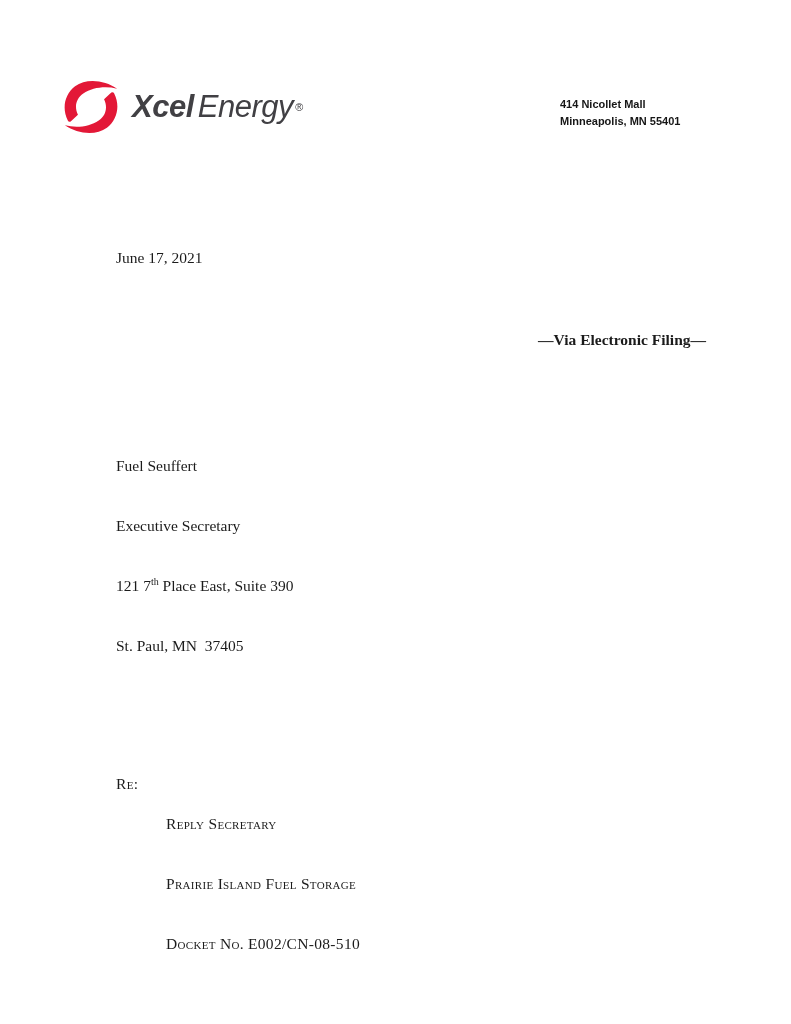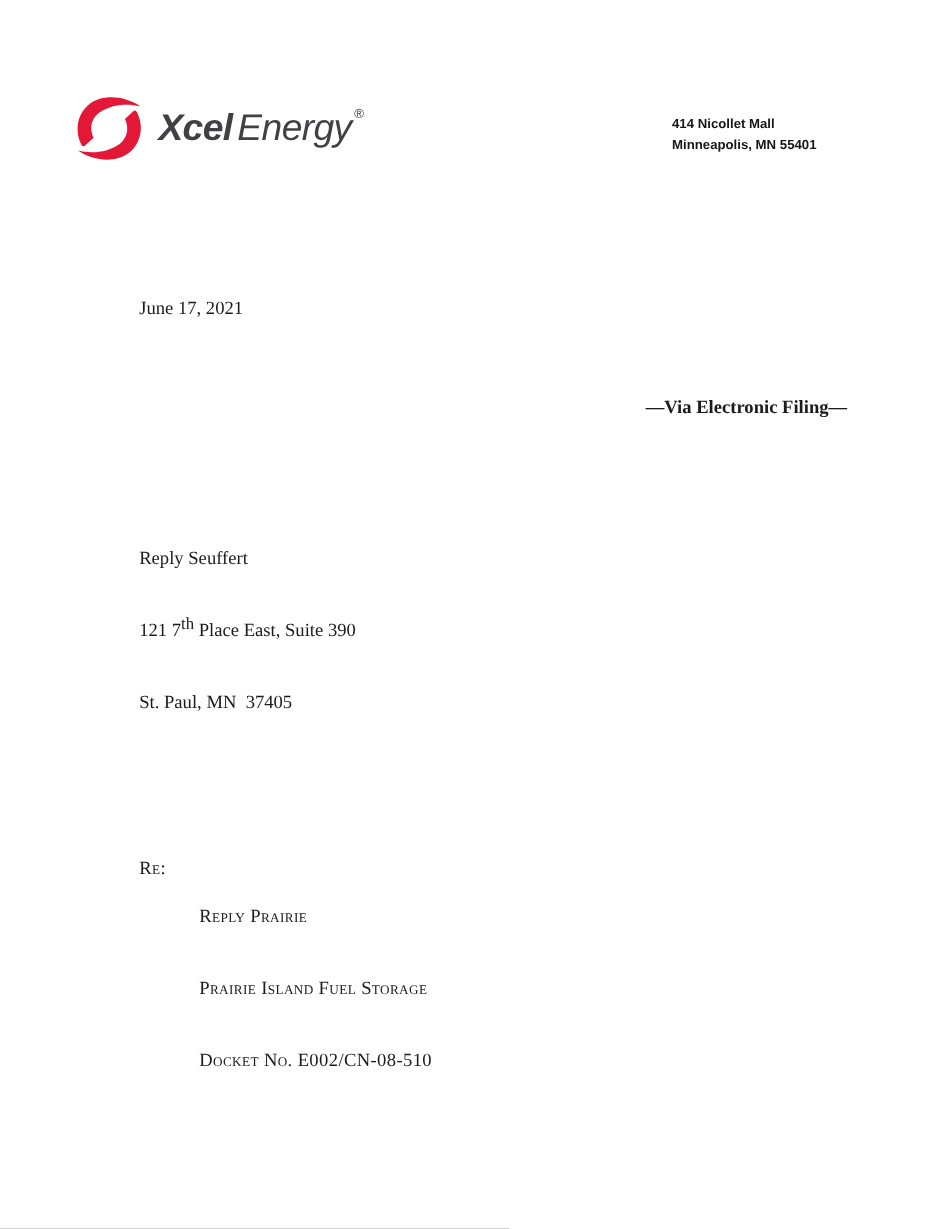--- a/index.html
+++ b/index.html
@@ -26,21 +26,21 @@
   }
   .logo-mark { width: 58px; height: 58px; display: block; }
   .logo-text {
     font-family: "Liberation Sans", sans-serif;
     font-style: italic;
     font-size: 31px;
     color: #414044;
     letter-spacing: -0.5px;
     white-space: nowrap;
     display: flex;
-    align-items: center;
+    align-items: flex-end;
   }
   .logo-text .brand-first { font-weight: 700; }
   .logo-text .brand-second { font-weight: 400; margin-left: 4px; }
   .logo-text .trademark { font-size: 11px; vertical-align: super; position: relative; top: -12px; margin-left: 2px; }
 
   .lh-address {
     position: absolute;
     left: 560px;
     top: 96px;
     font-family: "Liberation Sans", sans-serif;
@@ -67,21 +67,21 @@
   }
   .recipient { margin-top: 6px; }
   .re-block {
     margin-top: 18px;
     display: grid;
     grid-template-columns: 50px 1fr;
   }
   .re-label { grid-column: 1; }
   .re-lines { grid-column: 2; }
   .smallcaps { font-variant: small-caps; letter-spacing: 0.02em; }
-  sup { font-size: 14px; line-height: 0; }
+  sup { font-size: 10px; line-height: 0; }
 </style>
 </head>
 <body>
 
 <div class="page">
 
   <div class="logo-row">
     <svg class="logo-mark" viewBox="0 0 120 120" xmlns="http://www.w3.org/2000/svg">
       <path fill="#e31837" d="M114 22 C88 4 50 0 27 17 C6 33 -1 62 12 88 Q14 92 18 90 L33 76 C25 60 29 42 44 32 C63 19 90 16 114 22 Z"></path>
       <path fill="#e31837" d="M6 98 C32 116 70 120 93 103 C114 87 121 58 108 32 Q106 28 102 30 L87 44 C95 60 91 78 76 88 C57 101 30 104 6 98 Z"></path>
@@ -98,29 +98,30 @@
     <div>Minneapolis, MN 55401</div>
   </div>
 
   <div class="body-col">
 
     <div class="date">June 17, 2021</div>
 
     <div class="via-filing">—Via Electronic Filing—</div>
 
     <div class="recipient">
-      <div>Reply Seuffert</div>
+      <div>Fuel Seuffert</div>
+      <div>Executive Secretary</div>
       <div><span>121 7</span><sup>th</sup><span> Place East, Suite 390</span></div>
       <div>St. Paul, MN  37405</div>
     </div>
 
     <div class="re-block smallcaps">
       <div class="re-label">Re:</div>
       <div class="re-lines">
-        <div>Reply Prairie</div>
+        <div>Reply Secretary</div>
         <div>Prairie Island Fuel Storage</div>
         <div>Docket No. E002/CN-08-510</div>
       </div>
     </div>
 
     
 
     
 
     

